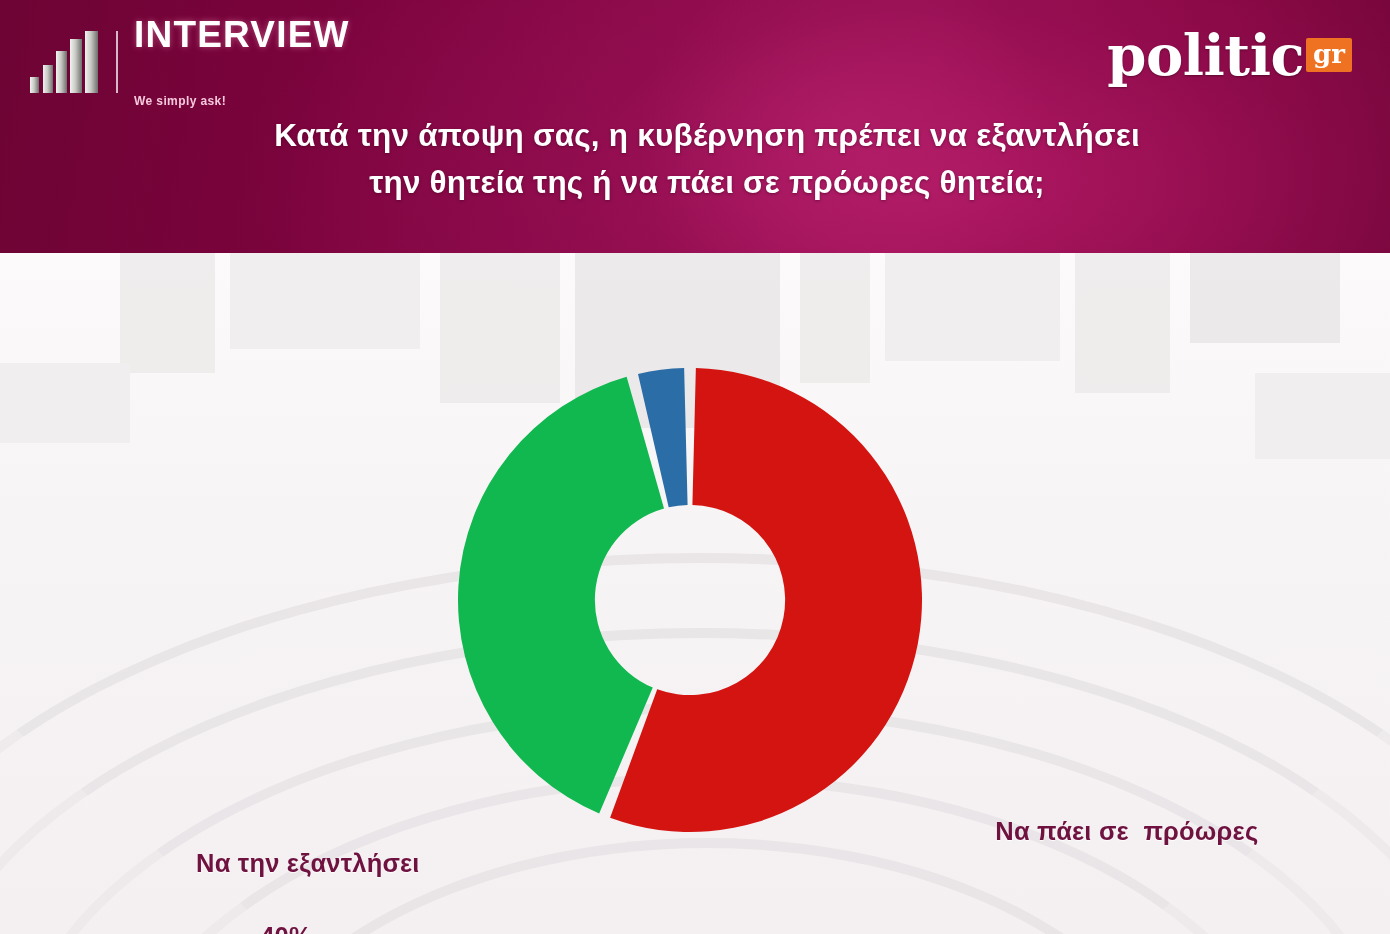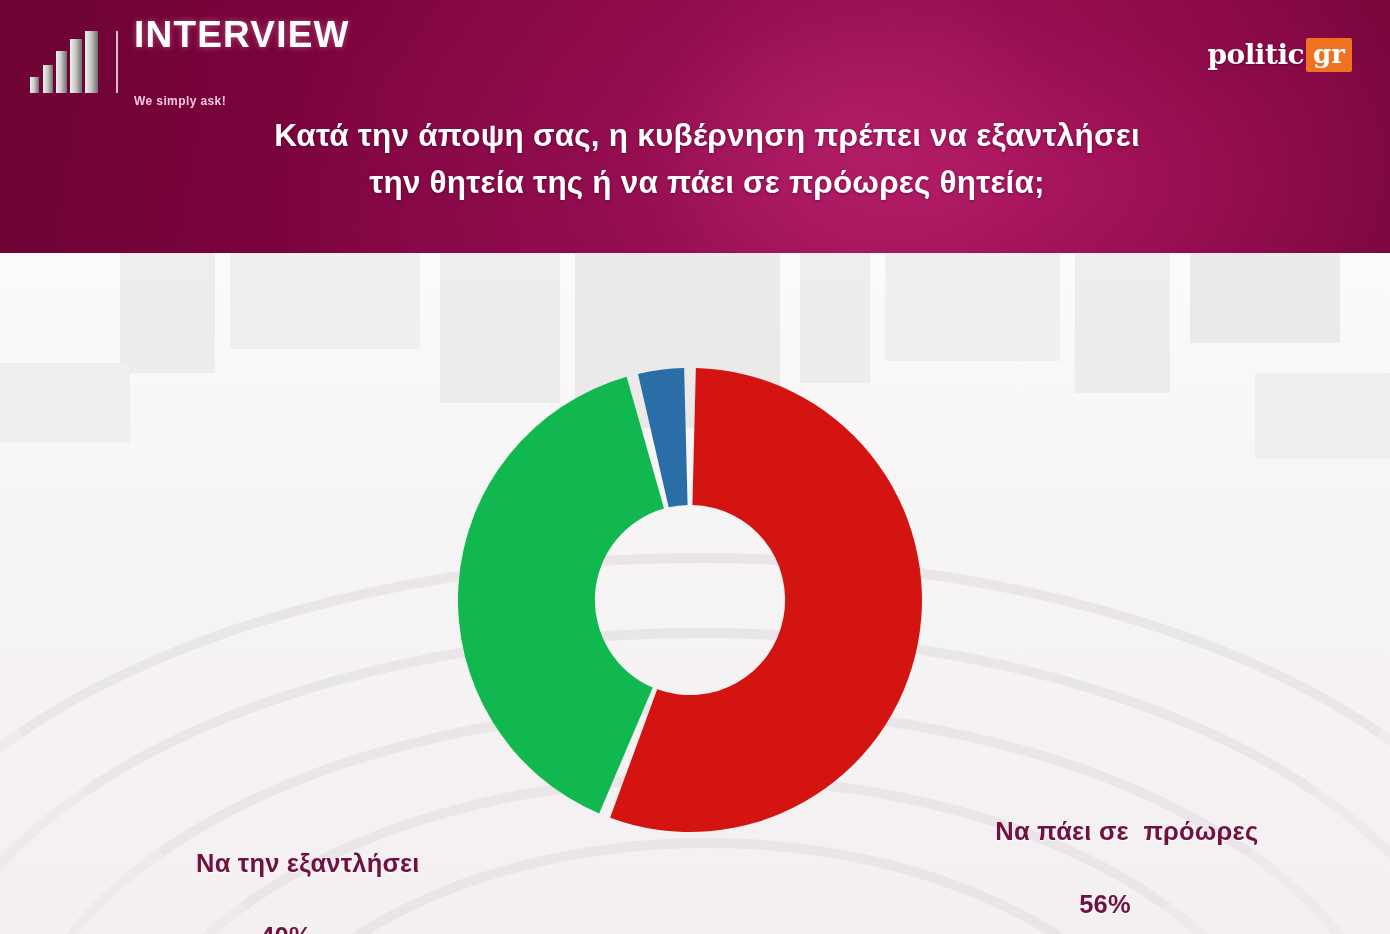--- a/index.html
+++ b/index.html
@@ -53,21 +53,21 @@
     color:#f6c9dd; font-size:12px; font-weight:700; letter-spacing:0.4px;
     margin-top:25px; font-family:"Liberation Sans", sans-serif;
   }
 
   
   .logo-politic {
     position:absolute; right:38px; top:26px;
     display:flex; align-items:center; height:58px;
   }
   .politic-word {
-    color:#ffffff; font-size:28px; font-weight:700; letter-spacing:-0.5px;
+    color:#ffffff; font-size:56px; font-weight:700; letter-spacing:-0.5px;
     font-family:"DejaVu Serif", serif; line-height:1;
     text-shadow:0 1px 2px rgba(0,0,0,0.35);
   }
   .politic-gr {
     background:#ef7222; color:#ffffff; font-size:26px; font-weight:700;
     font-family:"DejaVu Serif", serif;
     padding:3px 7px 5px 7px; margin-left:2px; line-height:1;
     border-radius:2px;
   }
 
@@ -178,21 +178,20 @@
       <div class="arc arc-lo" style="left:215px;  top:585px; width:985px;  height:620px;"></div>
     </div>
 
     <div class="lbl lbl-left">
       <span>Να την εξαντλήσει</span>
       <span class="pct">40%</span>
     </div>
 
     <div class="lbl lbl-right">
       <span>Να πάει σε  πρόωρες</span>
-      <span class="pct">56%</span>
     </div>
 
   </div>
 
   <div class="donut-wrap">
     <svg class="donut" viewBox="0 0 470 470">
       <g id="slices">
           <path d="M 240.8706609048029 3.0742891774592067 A 232 232 0 1 1 155.08085391328524 452.8002068152607 L 202.23315010444696 324.2980847942569 A 95.11999999999999 95.11999999999999 0 1 0 237.40697097096918 139.91045856275827 Z" fill="#d41411"></path>
           <path d="M 144.16404898146698 448.47793797617277 A 232 232 0 0 1 171.63619784782537 11.820635862497198 L 209.0208411176084 143.49646070362385 A 95.11999999999999 95.11999999999999 0 0 0 197.75726008240147 322.52595457023085 Z" fill="#10b84f"></path>
           <path d="M 183.00864444200175 8.900687866500107 A 232 232 0 0 1 229.12933909519703 3.0742891774592067 L 232.5930290290308 139.91045856275827 A 95.11999999999999 95.11999999999999 0 0 0 213.68354422122073 142.29928202526506 Z" fill="#2b6da6"></path>

